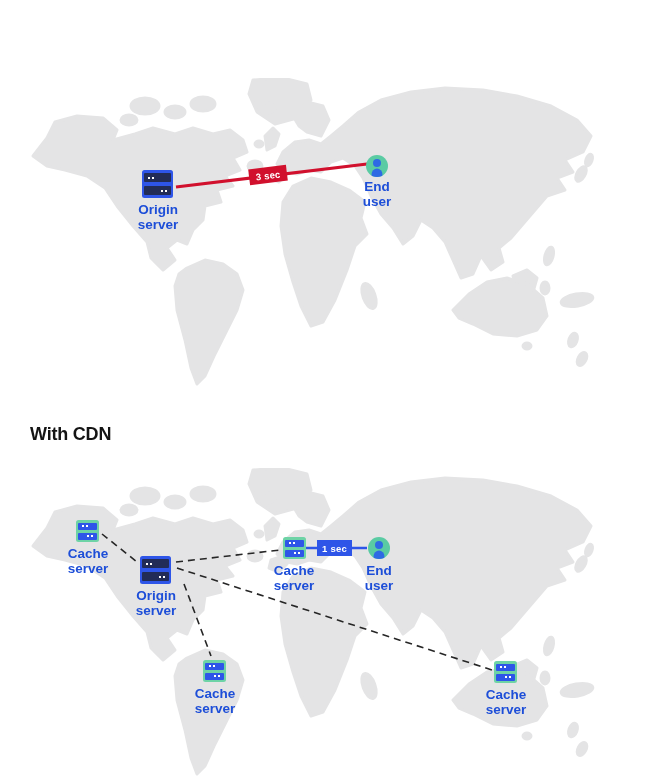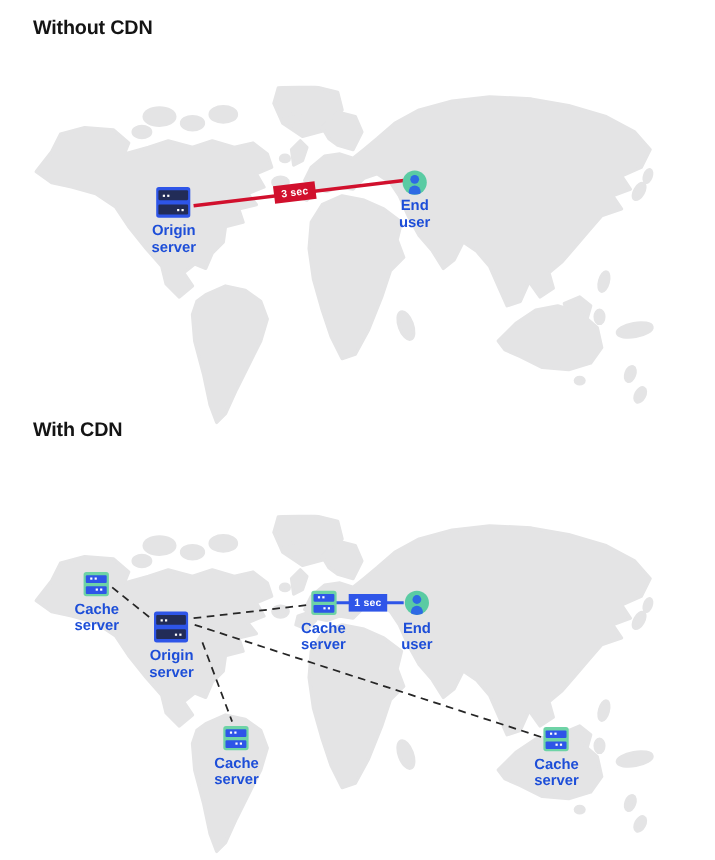--- a/index.html
+++ b/index.html
@@ -5,21 +5,21 @@
   html,body{margin:0;padding:0;background:#fff;}
   #stage{
     position:relative;width:650px;height:782px;background:#ffffff;overflow:hidden;
     font-family:"Liberation Sans","DejaVu Sans",sans-serif;
   }
   .panel-title{
     position:absolute;left:30px;margin:0;
     font-size:18px;font-weight:bold;letter-spacing:-0.2px;color:#141414;
   }
   #title-without{top:15px;}
-  #title-with{top:380px;text-align:center;}
+  #title-with{top:424px;text-align:center;}
   svg.map{position:absolute;left:25px;width:595px;height:310px;z-index:0;}
   #map-top{top:78px;}
   #map-bottom{top:468px;}
   #lines{position:absolute;left:0;top:0;z-index:2;pointer-events:none;}
   .node-label{
     position:absolute;z-index:4;width:60px;text-align:center;
     font-size:13.5px;line-height:15px;font-weight:bold;color:#1d4ed8;
   }
   .node-label.narrow{width:44px;}
   
@@ -94,21 +94,20 @@
       <ellipse cx="502" cy="268" rx="4" ry="3"></ellipse>
 
       <ellipse cx="548" cy="262" rx="4" ry="7" transform="rotate(20 548 262)"></ellipse>
       <ellipse cx="557" cy="281" rx="4" ry="7" transform="rotate(28 557 281)"></ellipse>
     </g>
   </defs>
 </svg>
 
 <div id="stage">
 
-  <h2 class="panel-title" id="title-without">Without CDN</h2>
 
   <svg class="map" id="map-top" viewBox="0 0 595 310">
     <use href="#worldmap"></use>
   </svg>
 
   <h2 class="panel-title" id="title-with">With CDN</h2>
 
   <svg class="map" id="map-bottom" viewBox="0 0 595 310">
     <use href="#worldmap"></use>
   </svg>

